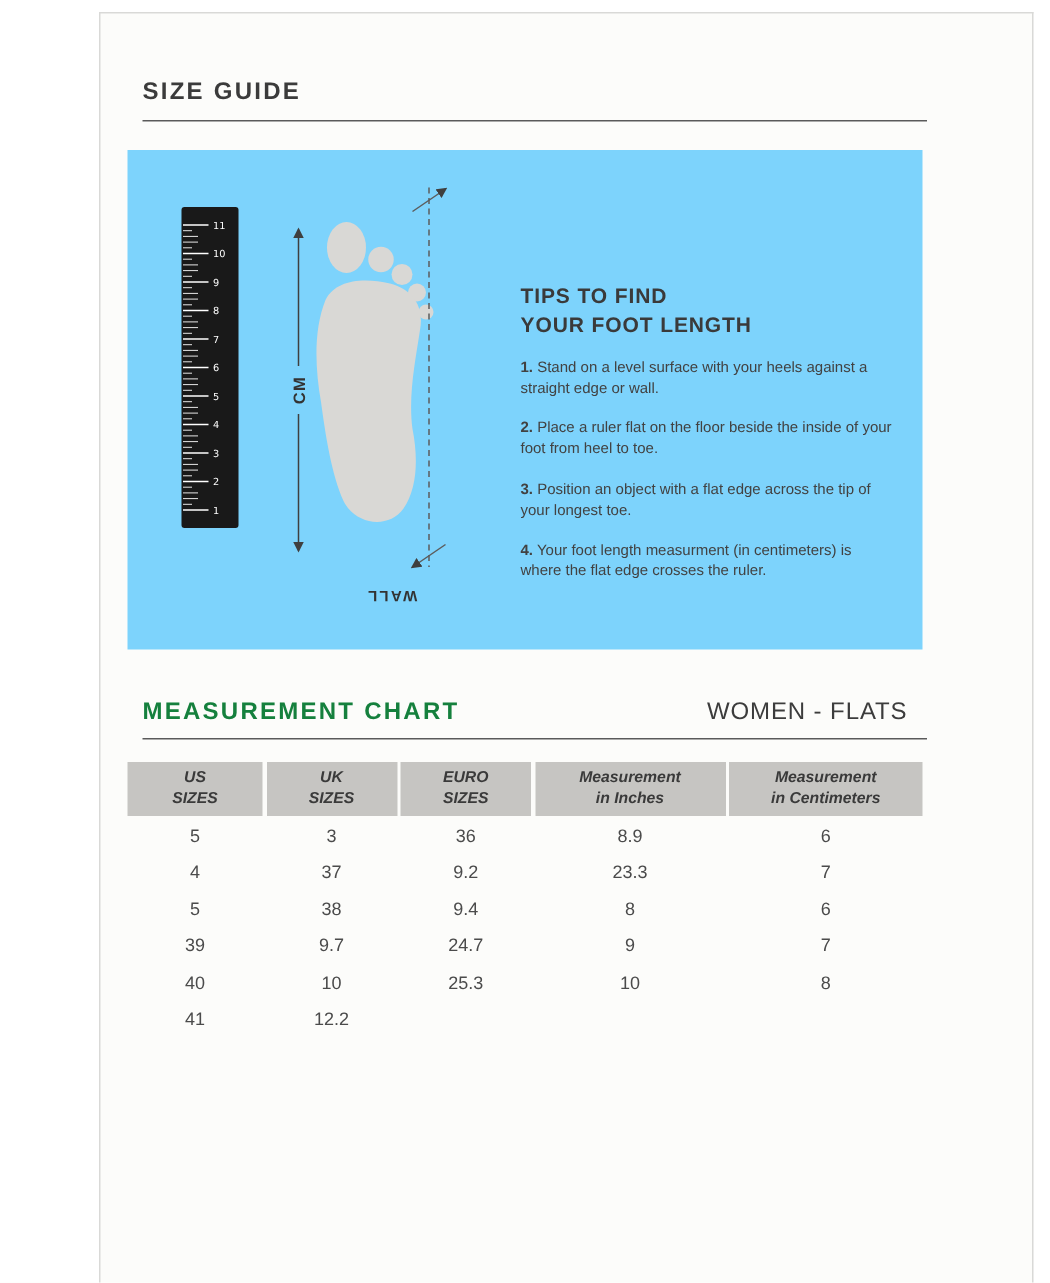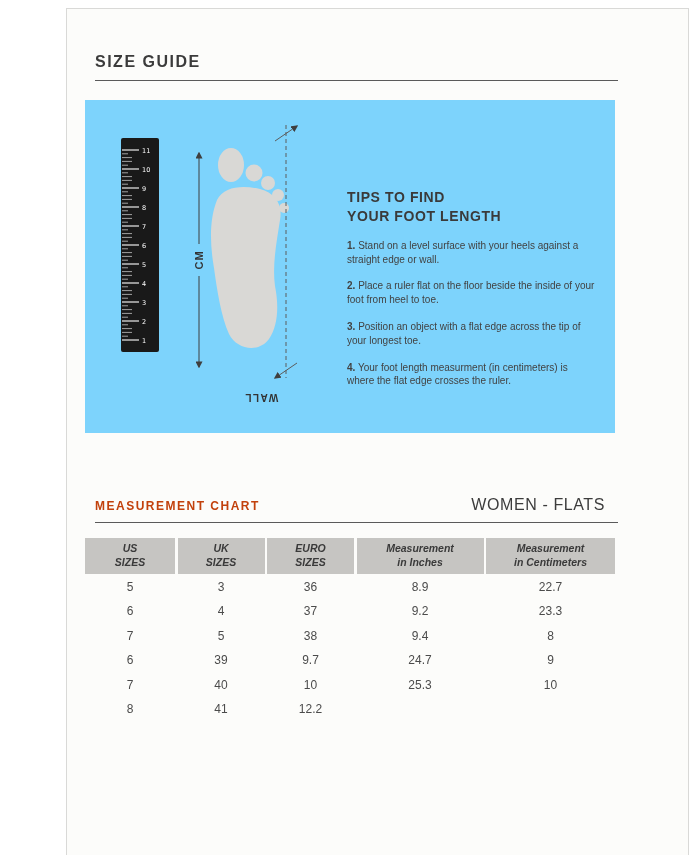--- a/index.html
+++ b/index.html
@@ -63,25 +63,24 @@
   }
   .tip b { font-weight: bold; }
   .chart-header {
     margin: 33px 0 0 28px;
     width: 523px;
     display: flex;
     align-items: baseline;
     justify-content: space-between;
   }
   .chart-title {
-    font-size: 12px;
+    font-size: 16px;
     font-weight: bold;
     letter-spacing: 1.5px;
-    color: #c2410c;
-    margin-top: 33px;
+    color: #15803d;
   }
   .chart-category {
     font-size: 16px;
     font-weight: normal;
     letter-spacing: 0.6px;
     color: #3c3c3c;
     padding-right: 13px;
   }
   .size-table {
     margin: 15px 0 0 18px;
@@ -267,21 +266,20 @@
     </div>
     <div class="th">
       <span>Measurement</span>
       <span>in Centimeters</span>
     </div>
 
     <div class="td row-even">5</div>
     <div class="td row-even">3</div>
     <div class="td row-even">36</div>
     <div class="td row-even">8.9</div>
-    <div class="td row-even">22.7</div>
 
     <div class="td row-odd">6</div>
     <div class="td row-odd">4</div>
     <div class="td row-odd">37</div>
     <div class="td row-odd">9.2</div>
     <div class="td row-odd">23.3</div>
 
     <div class="td row-even">7</div>
     <div class="td row-even">5</div>
     <div class="td row-even">38</div>

